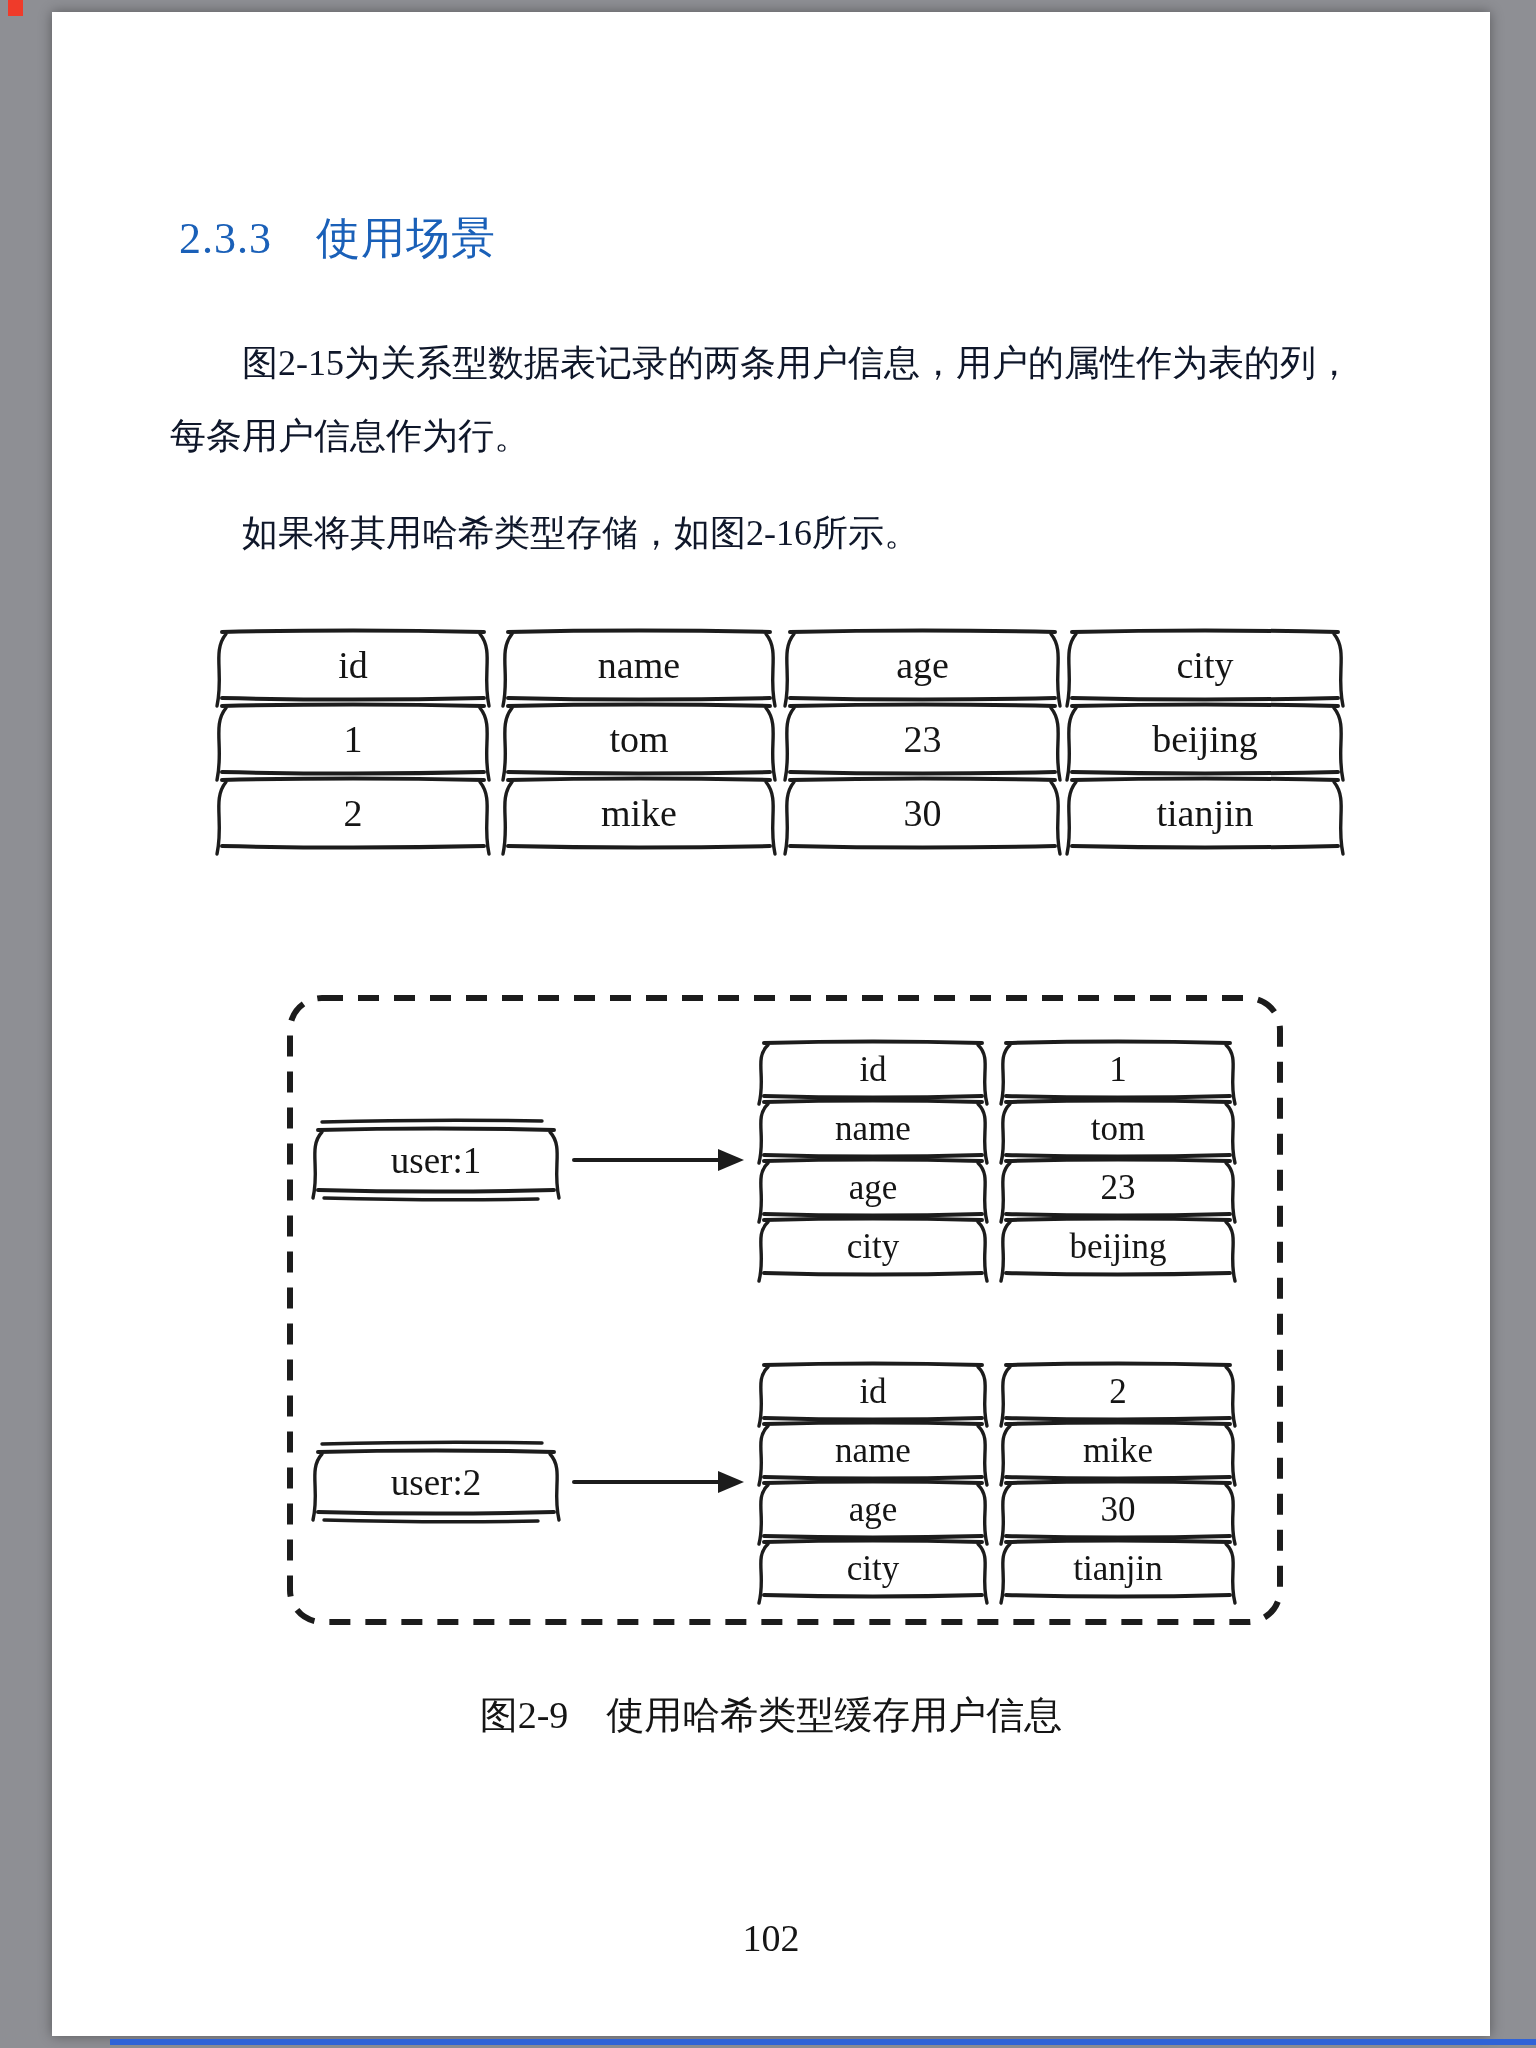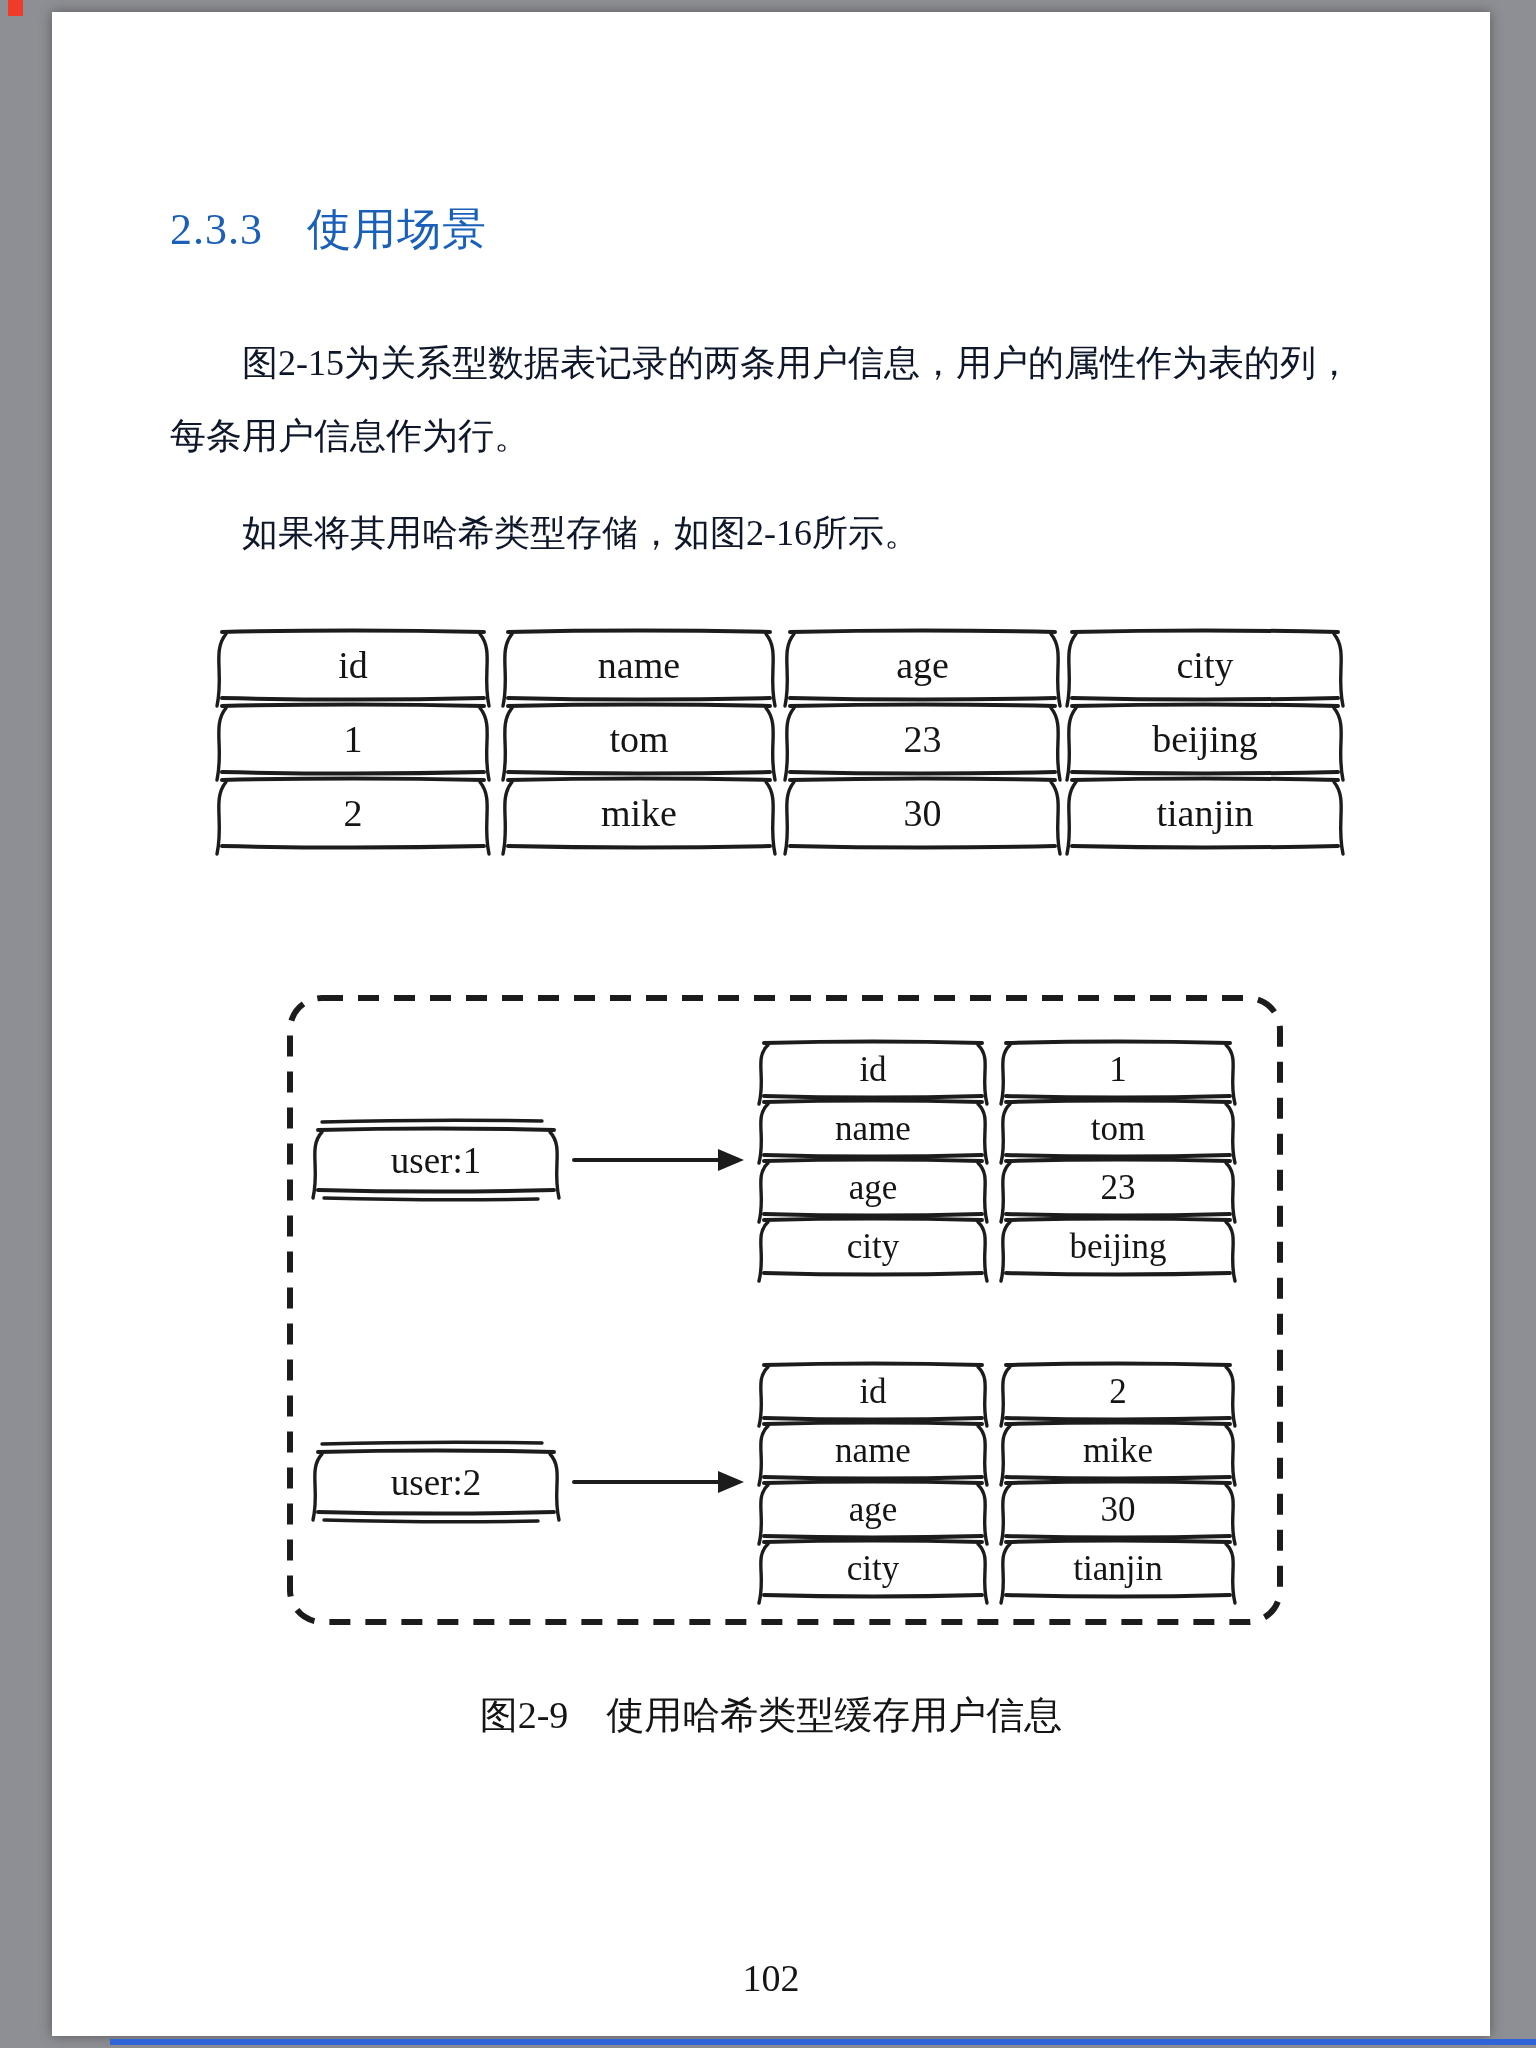--- a/index.html
+++ b/index.html
@@ -10,37 +10,37 @@
     font-family:"Liberation Serif","DejaVu Serif",serif;
   }
   .page {
     position:absolute; left:52px; top:12px;
     width:1438px; height:2024px;
     background:#ffffff;
     box-shadow:0 0 12px rgba(0,0,0,.38);
   }
   .heading {
     position:absolute; left:118px; top:188px;
-    font-size:44px; font-weight:normal; margin:0;
+    font-size:44px; font-weight:normal; margin:9px;
     letter-spacing:1px;
   }
   .sec-title { margin-left:44px; }
   .para {
     position:absolute; left:118px; width:1214px;
     font-size:36px; color:#0f172a;
   }
   .tline { line-height:73px; white-space:nowrap; }
   .indent { padding-left:72px; }
   .caption {
     position:absolute; left:0; width:1438px;
     text-align:center; font-size:38px; color:#151515;
     white-space:nowrap;
   }
   .pageno {
-    position:absolute; left:0; width:1438px; top:1944px;
+    position:absolute; left:0; width:1438px; top:1904px;
     text-align:center; font-size:38px; color:#151515;
   }
   svg.fig { position:absolute; }
   .ink  { fill:none; stroke:#1c1c1c; stroke-width:4; stroke-linecap:round; }
   .ink2 { fill:none; stroke:#1c1c1c; stroke-width:3.4; stroke-linecap:round; }
   .dash { fill:none; stroke:#1c1c1c; stroke-width:6; stroke-dasharray:21 15; }
   .arrowhead { fill:#1c1c1c; stroke:none; }
   svg text { fill:#151515; font-family:"Liberation Serif","DejaVu Serif",serif; }
   .edge-marker { position:absolute; }
 </style>

